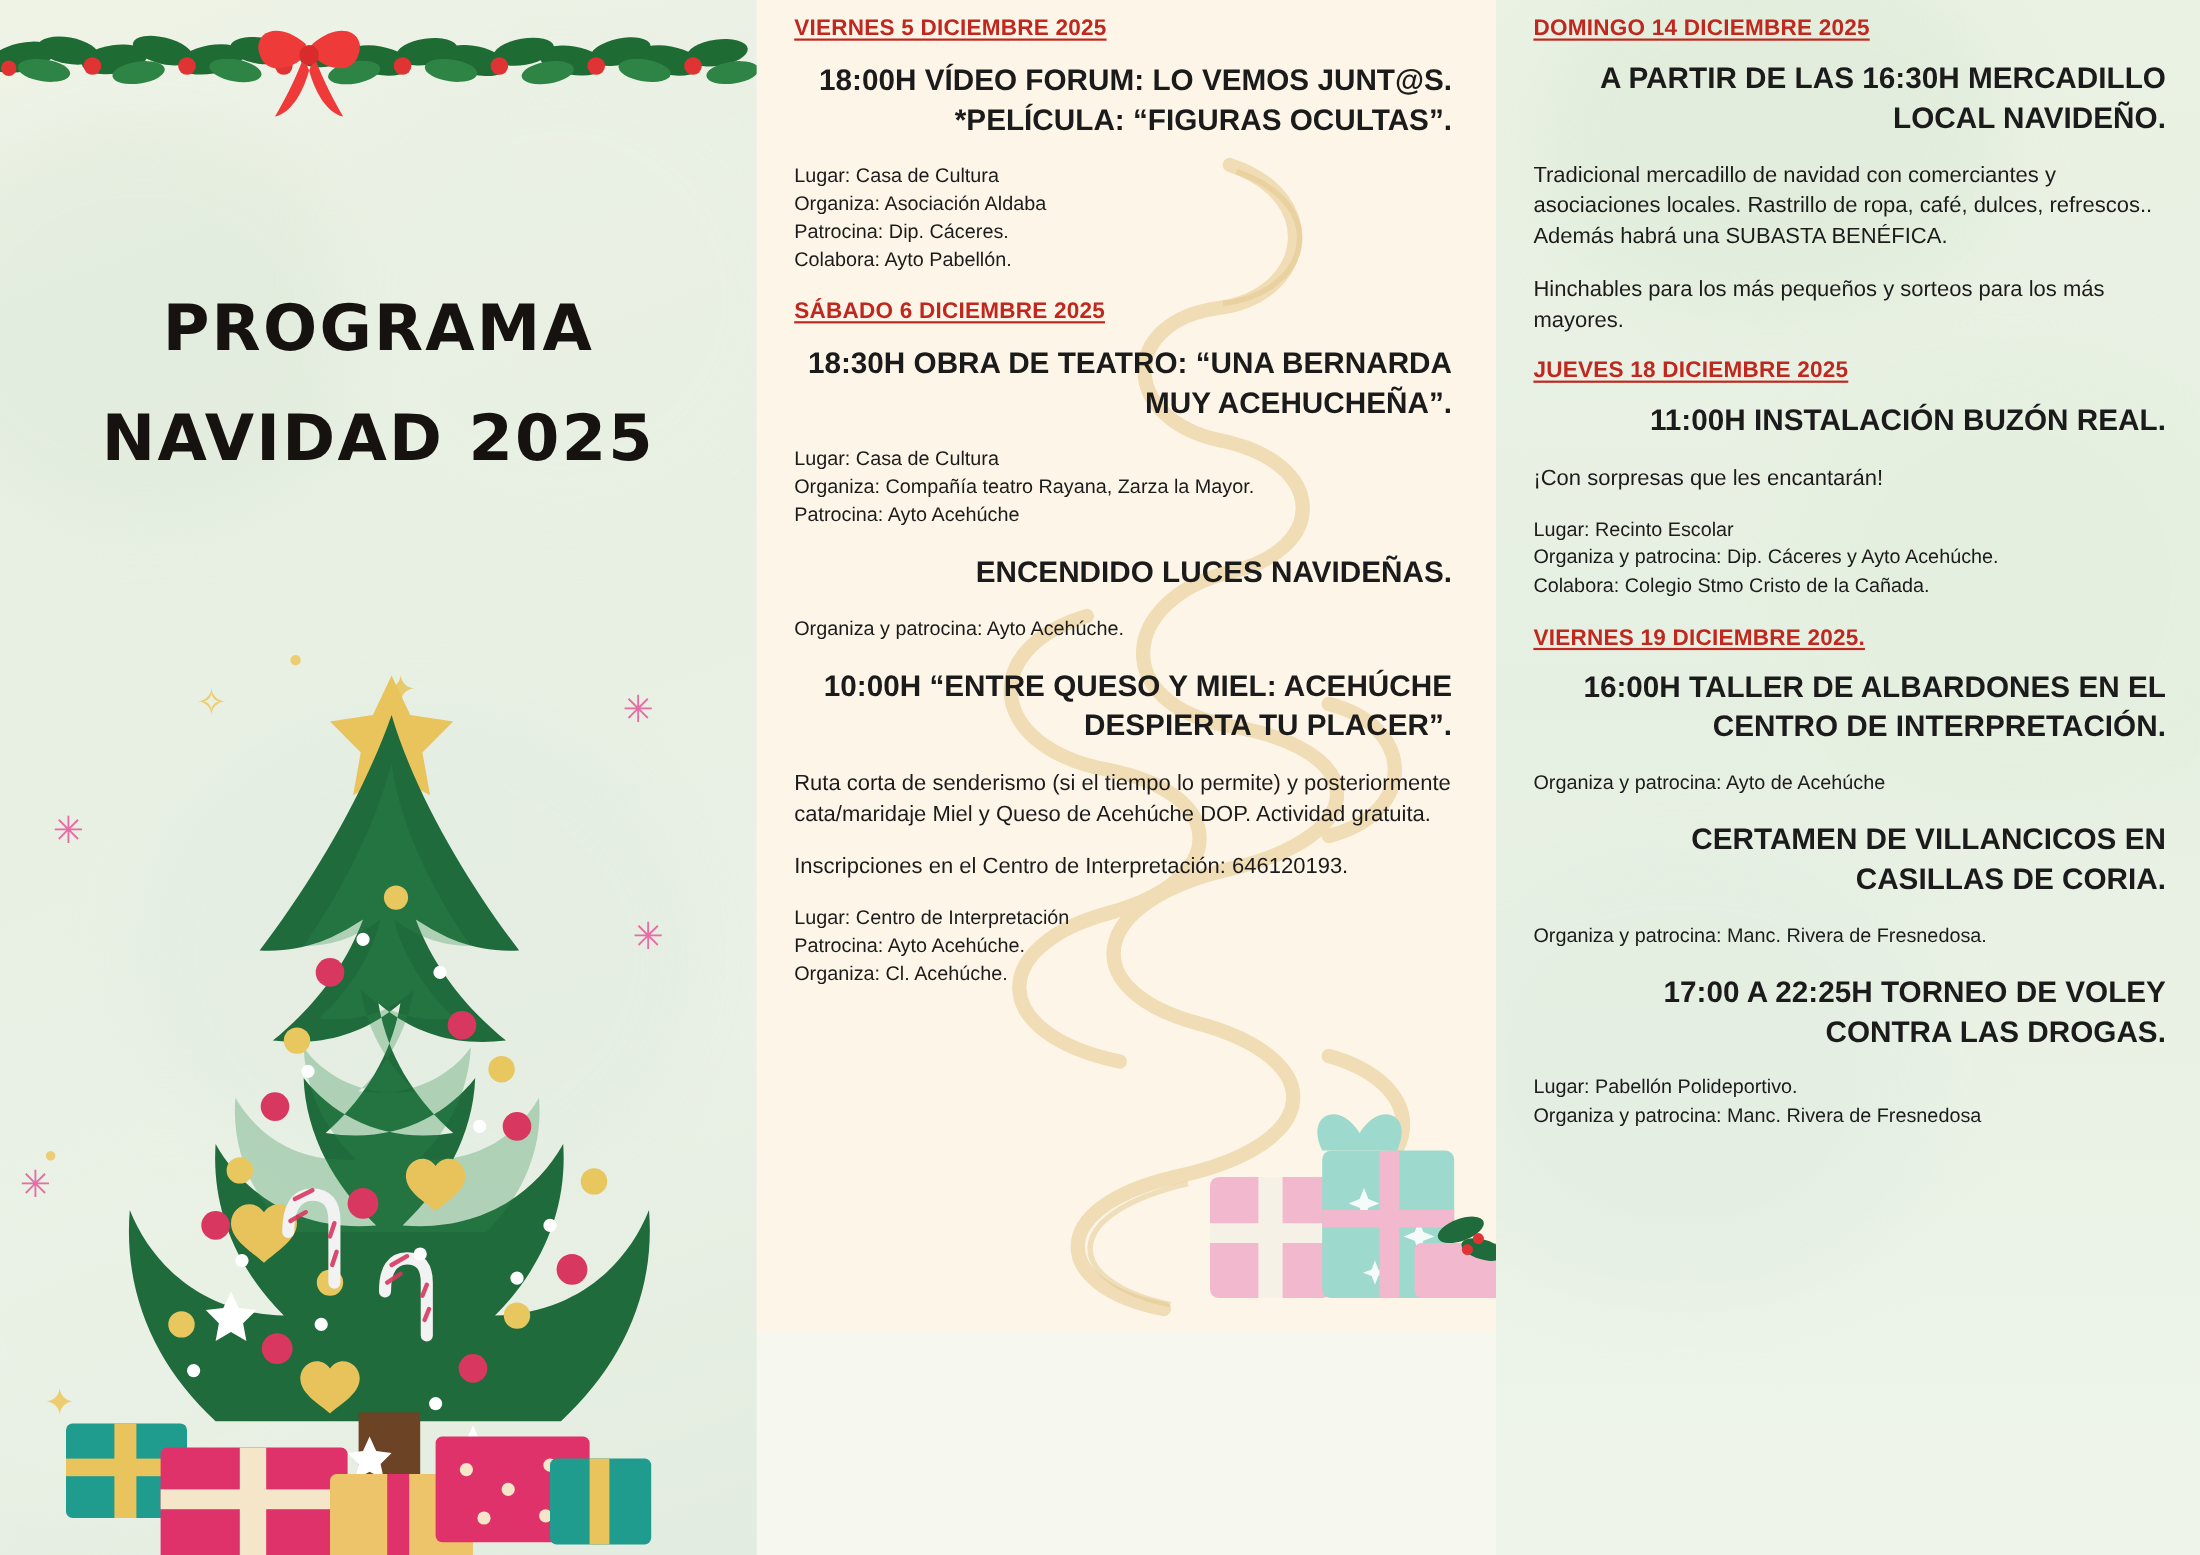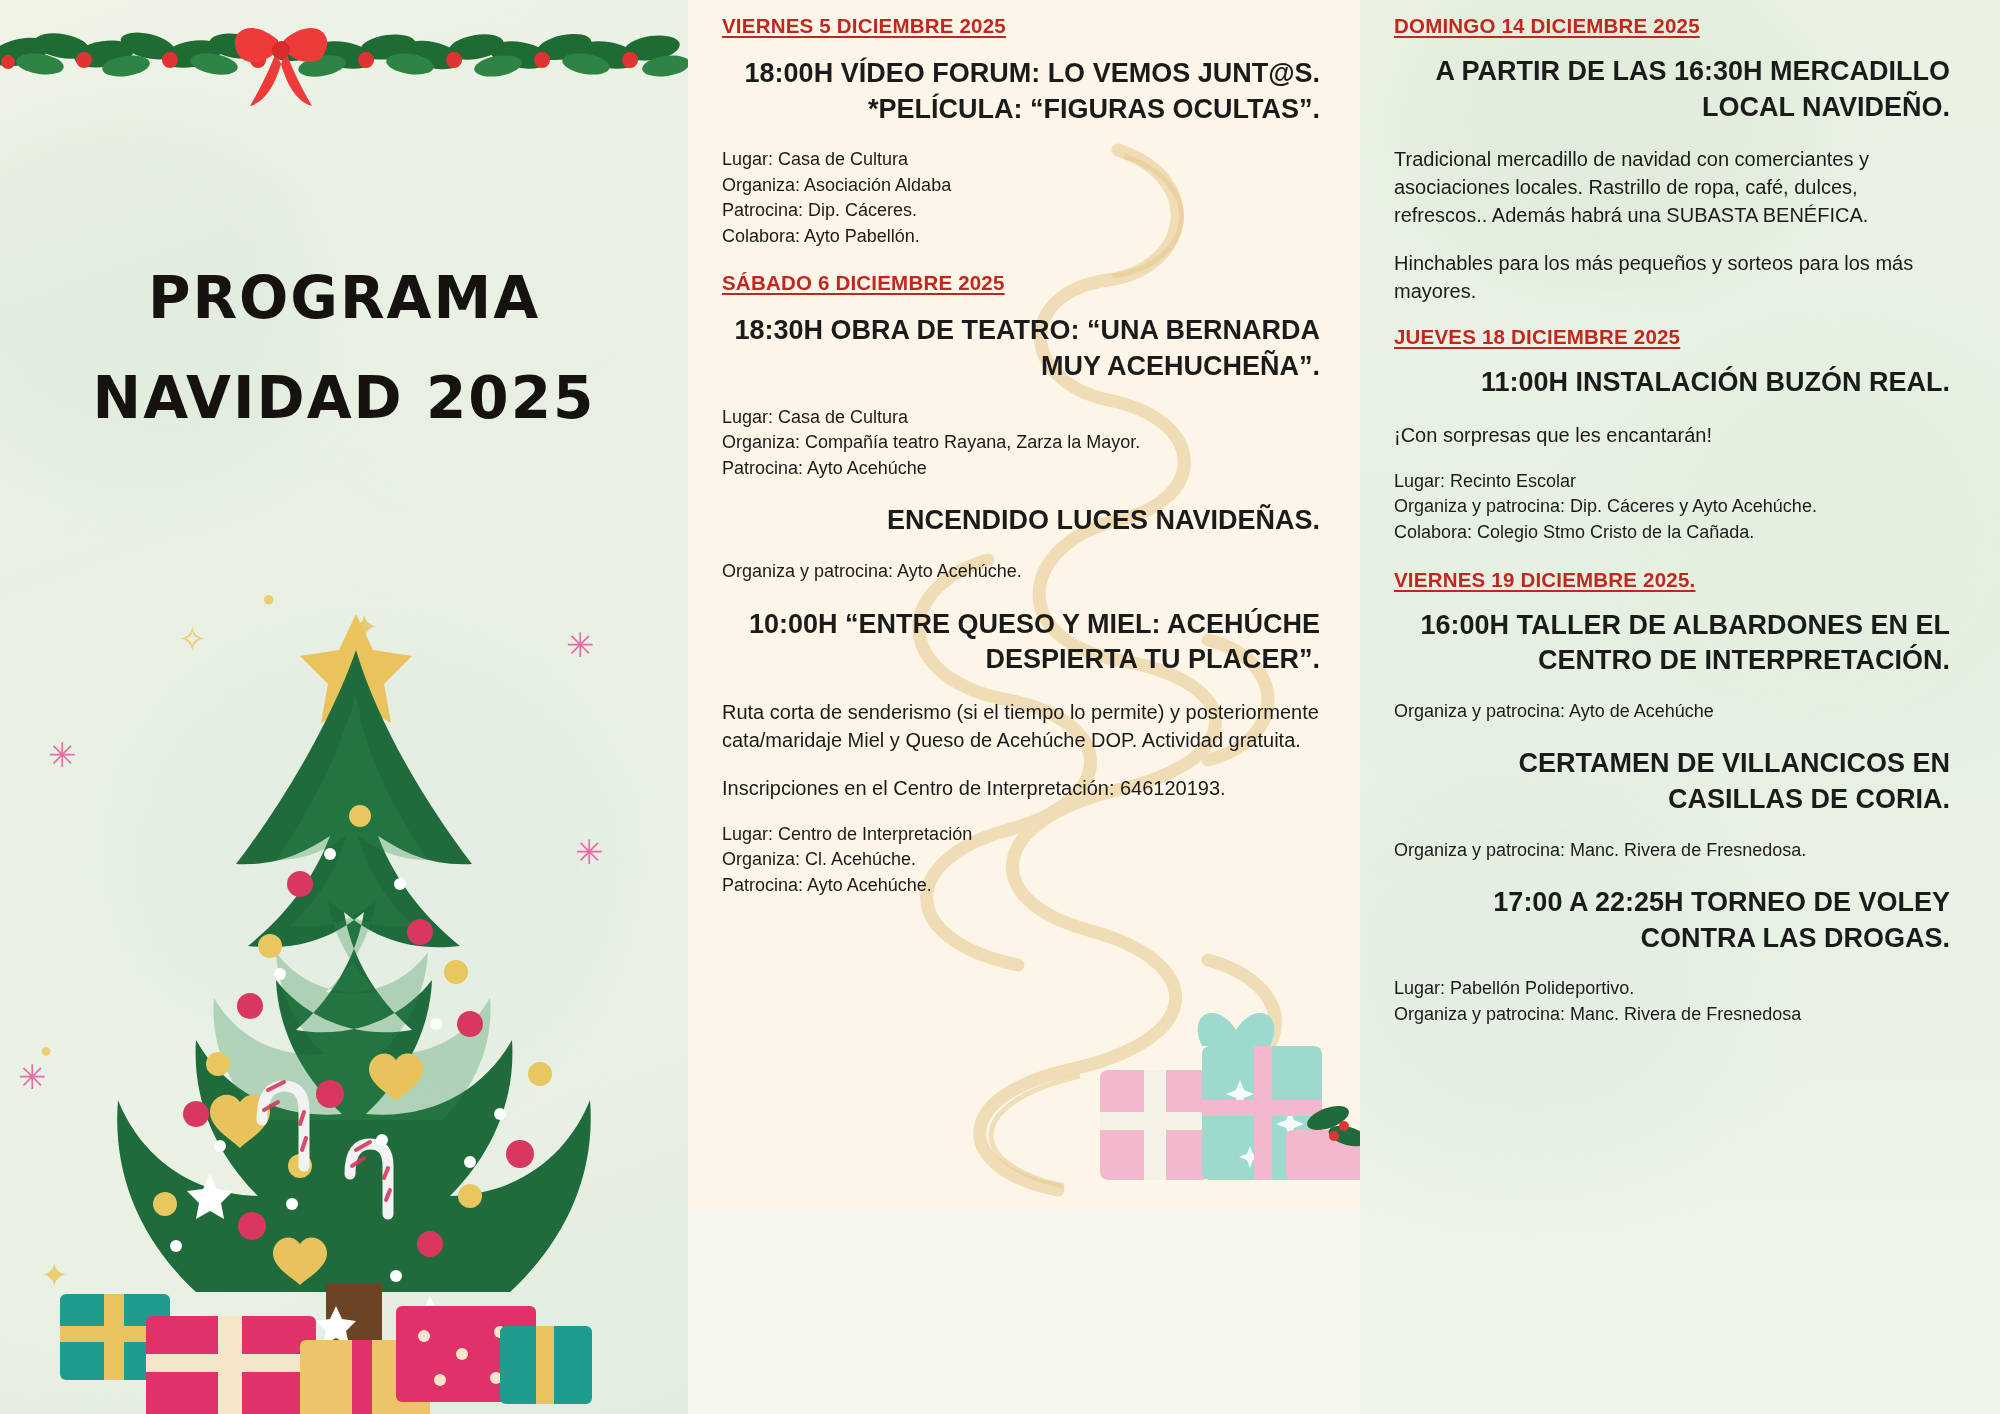--- a/index.html
+++ b/index.html
@@ -112,21 +112,21 @@
     border-radius: 45%;
     filter: blur(30px);
     opacity: .5;
   }
   .rw1 { left: 40px; top: -40px; width: 420px; height: 320px; background: #dce9d6; }
   .rw2 { left: 260px; top: 320px; width: 420px; height: 420px; background: #e4efdf; }
   .rw3 { left: -60px; top: 760px; width: 460px; height: 420px; background: #e1ece0; }
   .right-content {
     position: relative;
     z-index: 3;
-    padding: 14px 44px 0 34px;
+    padding: 14px 25px 0 34px;
     box-sizing: border-box;
   }
 
   
   .date-head {
     color: #c0281f;
     font-weight: 700;
     font-size: 20.5px;
     text-decoration: underline;
     text-underline-offset: 3px;
@@ -375,22 +375,22 @@
           <div>Organiza y patrocina: Ayto Acehúche.</div>
         </div>
       </div>
 
       <div>
         <p class="event-title">10:00H “ENTRE QUESO Y MIEL: ACEHÚCHE DESPIERTA TU PLACER”.</p>
         <p class="body-text">Ruta corta de senderismo (si el tiempo lo permite) y posteriormente cata/maridaje Miel y Queso de Acehúche DOP.  Actividad gratuita.</p>
         <p class="body-text">Inscripciones en el Centro de Interpretación: 646120193.</p>
         <div class="meta">
           <div>Lugar: Centro de Interpretación</div>
+          <div>Patrocina: Ayto Acehúche.</div>
           <div>Organiza: Cl. Acehúche.</div>
-          <div>Patrocina: Ayto Acehúche.</div>
         </div>
       </div>
 
     </div>
 
     <svg style="position:absolute; right:-10px; bottom:0; width:280px; height:260px; z-index:4;" viewBox="0 0 280 260">
       <rect x="10" y="120" width="110" height="110" rx="8" fill="#f2b8cd"></rect>
       <rect x="54" y="120" width="22" height="110" fill="#f6f1e6"></rect>
       <rect x="10" y="162" width="110" height="18" fill="#f6f1e6"></rect>
       <rect x="112" y="96" width="120" height="134" rx="8" fill="#9ed9cd"></rect>

